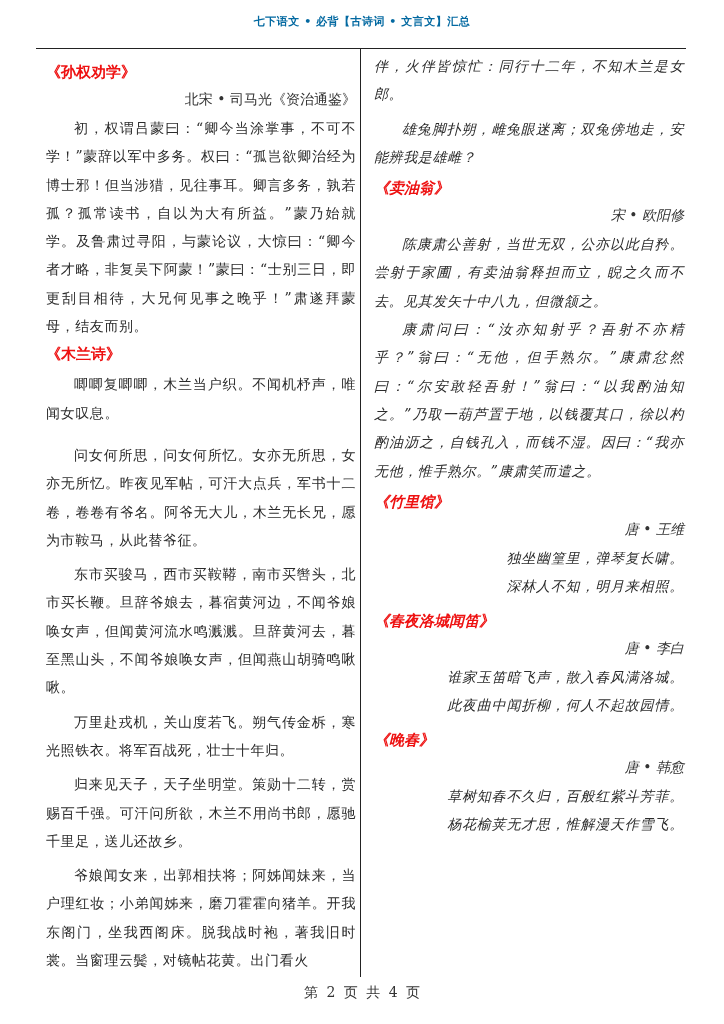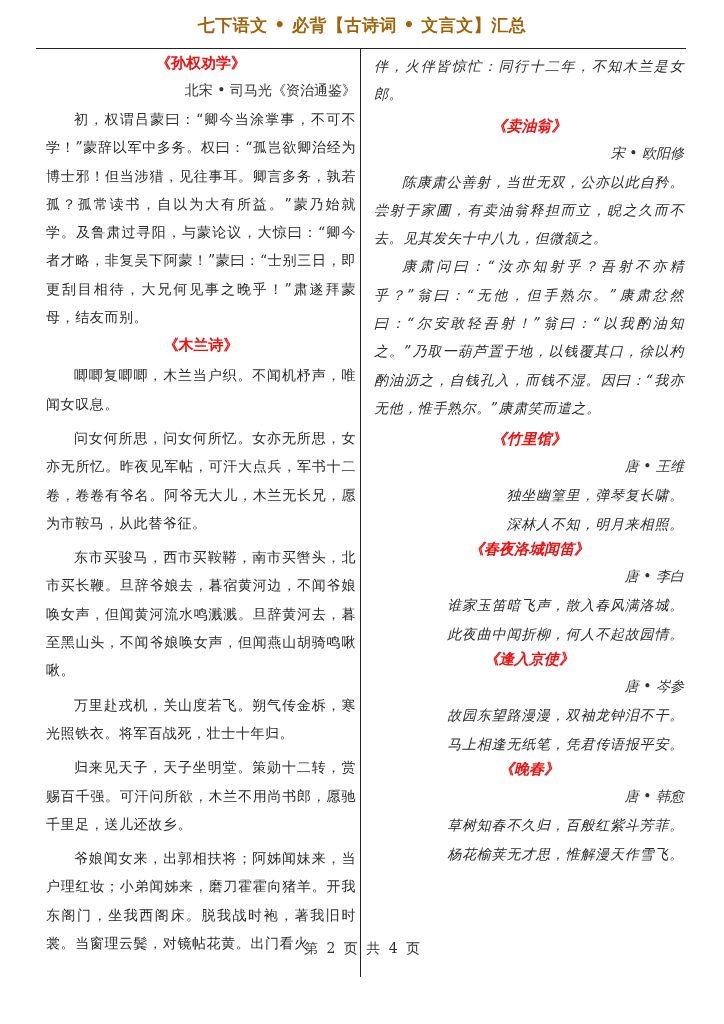--- a/index.html
+++ b/index.html
@@ -1,88 +1,83 @@
 <!DOCTYPE html>
 <html><head>
 <meta charset="utf-8">
 <style>
   html, body { margin:0; padding:0; background:#ffffff; }
   body { width:724px; height:1024px; position:relative; overflow:hidden;
          font-family:"DejaVu Serif","Liberation Serif",serif; color:#2b2b2b; }
   .doc-header { position:absolute; top:14px; left:0; width:724px; text-align:center;
                 font-family:"DejaVu Sans","Liberation Sans",sans-serif;
-                font-size:17px; font-weight:bold; color:#a16207; letter-spacing:0.5px; }
+                font-size:11px; font-weight:bold; color:#0369a1; letter-spacing:0.5px; }
   .header-rule { position:absolute; top:48px; left:36px; width:650px; height:1px; background:#222; }
   .col-divider { position:absolute; top:48px; left:360px; width:1px; height:929px; background:#222; }
   .col { position:absolute; top:52px; width:310px; }
   .col.left { left:46px; }
   .col.right { left:374px;font-style:italic; }
-  .title { text-align:center; color:#ee1111; font-family:"DejaVu Sans","Liberation Sans",sans-serif;
-           font-weight:bold; font-size:15px; line-height:22px; margin:0 0 5px; }
+  .title { text-align:left; color:#ee1111; font-family:"DejaVu Sans","Liberation Sans",sans-serif;
+           font-weight:bold; font-size:15px; line-height:22px; margin:9px 0 5px; }
   .author { text-align:right; font-size:14px; line-height:22px; margin:0 0 4px; color:#333; }
   .para { font-size:14px; line-height:28.3px; text-indent:2em; margin:0; letter-spacing:0.6px;
           text-align:justify; }
   .para.noindent { text-indent:0; }
   .verse { text-align:right; font-size:14px; line-height:28.5px; margin:0; letter-spacing:0.8px; }
-  .footer { position:absolute; top:940px; left:0; width:724px; text-align:center;
+  .footer { position:absolute; top:984px; left:0; width:724px; text-align:center;
             font-size:14px; color:#333; word-spacing:4px; }
 </style>
 </head>
 <body>
 
 <div class="doc-header">七下语文 • 必背【古诗词 • 文言文】汇总</div>
 <div class="header-rule"></div>
 <div class="col-divider"></div>
 
 <div class="col left">
   <section>
     <div class="title">《孙权劝学》</div>
     <div class="author">北宋 • 司马光《资治通鉴》</div>
     <p class="para">初，权谓吕蒙曰：“卿今当涂掌事，不可不学！”蒙辞以军中多务。权曰：“孤岂欲卿治经为博士邪！但当涉猎，见往事耳。卿言多务，孰若孤？孤常读书，自以为大有所益。”蒙乃始就学。及鲁肃过寻阳，与蒙论议，大惊曰：“卿今者才略，非复吴下阿蒙！”蒙曰：“士别三日，即更刮目相待，大兄何见事之晚乎！”肃遂拜蒙母，结友而别。</p>
   </section>
   <section>
     <div class="title" style="margin-top:3px">《木兰诗》</div>
-    <p class="para" style="margin-bottom:6px">唧唧复唧唧，木兰当户织。不闻机杼声，唯闻女叹息。</p>
+    <p class="para" style="margin-bottom:14px">唧唧复唧唧，木兰当户织。不闻机杼声，唯闻女叹息。</p>
     <p class="para" style="margin-bottom:6px">问女何所思，问女何所忆。女亦无所思，女亦无所忆。昨夜见军帖，可汗大点兵，军书十二卷，卷卷有爷名。阿爷无大儿，木兰无长兄，愿为市鞍马，从此替爷征。</p>
     <p class="para" style="margin-bottom:6px">东市买骏马，西市买鞍鞯，南市买辔头，北市买长鞭。旦辞爷娘去，暮宿黄河边，不闻爷娘唤女声，但闻黄河流水鸣溅溅。旦辞黄河去，暮至黑山头，不闻爷娘唤女声，但闻燕山胡骑鸣啾啾。</p>
     <p class="para" style="margin-bottom:6px">万里赴戎机，关山度若飞。朔气传金柝，寒光照铁衣。将军百战死，壮士十年归。</p>
     <p class="para" style="margin-bottom:6px">归来见天子，天子坐明堂。策勋十二转，赏赐百千强。可汗问所欲，木兰不用尚书郎，愿驰千里足，送儿还故乡。</p>
     <p class="para">爷娘闻女来，出郭相扶将；阿姊闻妹来，当户理红妆；小弟闻姊来，磨刀霍霍向猪羊。开我东阁门，坐我西阁床。脱我战时袍，著我旧时裳。当窗理云鬓，对镜帖花黄。出门看火</p>
   </section>
 </div>
 
 <div class="col right">
   <section>
     <p class="para noindent" style="margin-bottom:6px">伴，火伴皆惊忙：同行十二年，不知木兰是女郎。</p>
+    <p class="para">雄兔脚扑朔，雌兔眼迷离；双兔傍地走，安能辨我是雄雌？</p>
   </section>
   <section>
     <div class="title" style="margin-top:6px">《卖油翁》</div>
     <div class="author">宋 • 欧阳修</div>
     <p class="para">陈康肃公善射，当世无双，公亦以此自矜。尝射于家圃，有卖油翁释担而立，睨之久而不去。见其发矢十中八九，但微颔之。</p>
     <p class="para">康肃问曰：“汝亦知射乎？吾射不亦精乎？”翁曰：“无他，但手熟尔。”康肃忿然曰：“尔安敢轻吾射！”翁曰：“以我酌油知之。”乃取一葫芦置于地，以钱覆其口，徐以杓酌油沥之，自钱孔入，而钱不湿。因曰：“我亦无他，惟手熟尔。”康肃笑而遣之。</p>
   </section>
   <section>
     <div class="title" style="margin-top:6px">《竹里馆》</div>
     <div class="author">唐 • 王维</div>
     <p class="verse">独坐幽篁里，弹琴复长啸。</p>
     <p class="verse">深林人不知，明月来相照。</p>
   </section>
   <section>
     <div class="title">《春夜洛城闻笛》</div>
     <div class="author">唐 • 李白</div>
     <p class="verse">谁家玉笛暗飞声，散入春风满洛城。</p>
     <p class="verse">此夜曲中闻折柳，何人不起故园情。</p>
   </section>
   <section>
-    <div class="title">《逢入京使》</div>
-    <div class="author">唐 • 岑参</div>
-    <p class="verse">故园东望路漫漫，双袖龙钟泪不干。</p>
-    <p class="verse">马上相逢无纸笔，凭君传语报平安。</p>
-  </section>
-  <section>
     <div class="title">《晚春》</div>
     <div class="author">唐 • 韩愈</div>
     <p class="verse">草树知春不久归，百般红紫斗芳菲。</p>
     <p class="verse">杨花榆荚无才思，惟解漫天作雪飞。</p>
   </section>
 </div>
 
 <div class="footer">第 2 页 共 4 页</div>
 
 </body></html>

